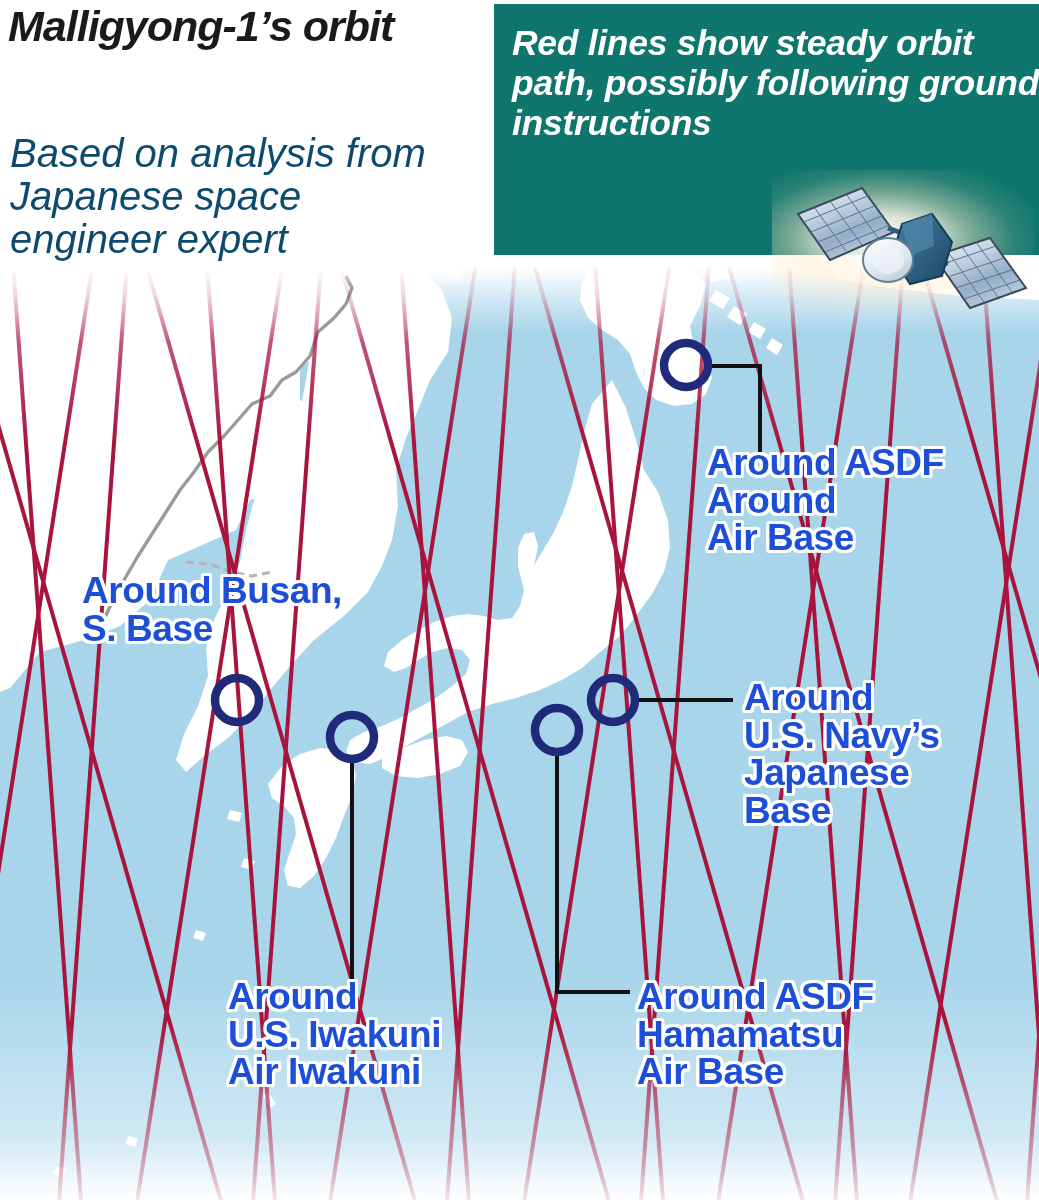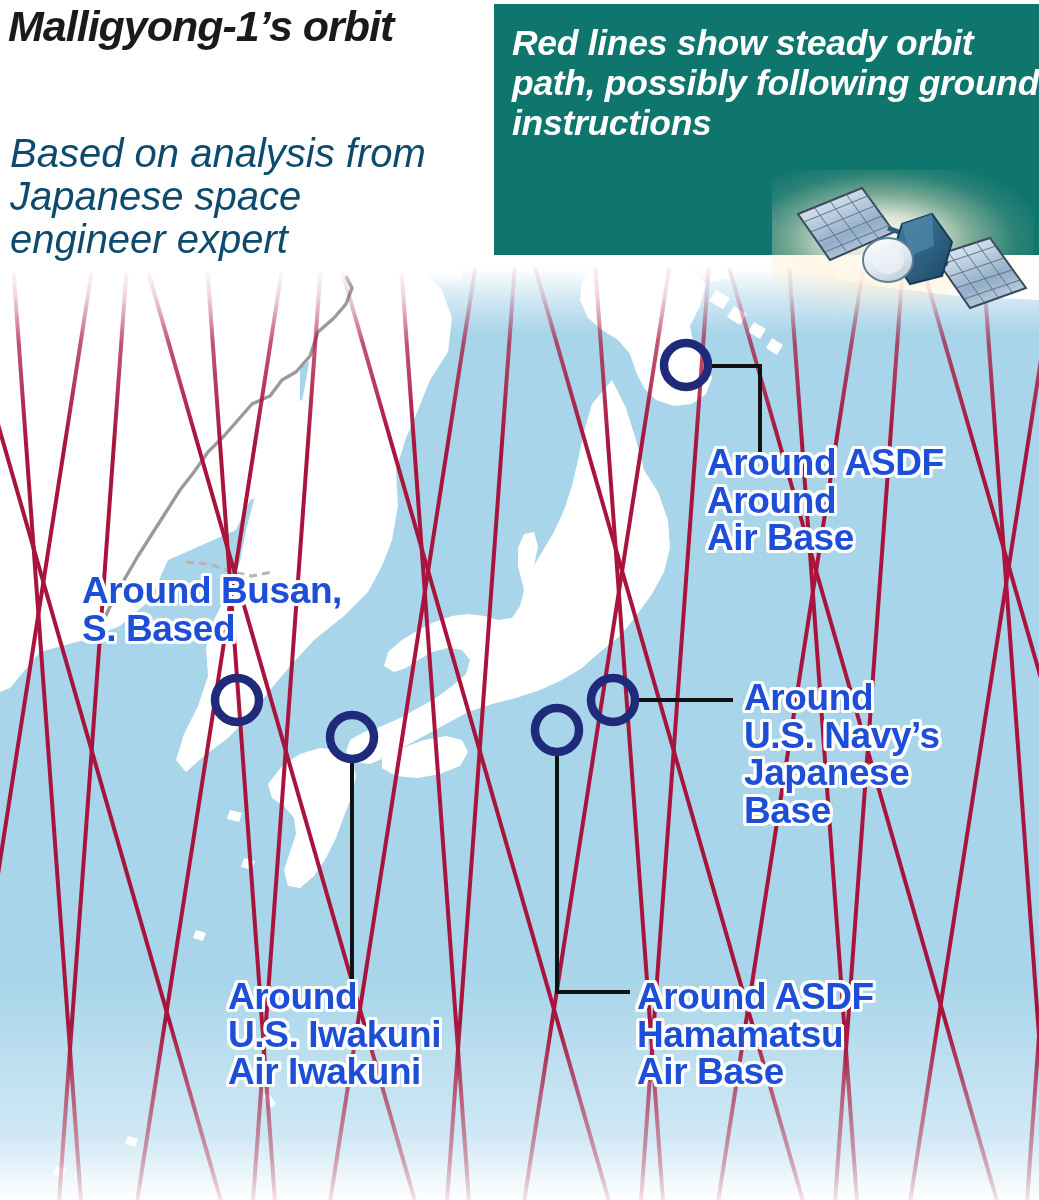--- a/index.html
+++ b/index.html
@@ -207,21 +207,21 @@
   </svg>
 
   <div class="maplabel" id="lbl-chitose">
     <span>Around ASDF</span>
     <span>Around</span>
     <span>Air Base</span>
   </div>
 
   <div class="maplabel" id="lbl-busan">
     <span>Around Busan,</span>
-    <span>S. Based</span>
+    <span>S. Base</span>
   </div>
 
   <div class="maplabel" id="lbl-yokosuka">
     <span>Around</span>
     <span>U.S. Navy’s</span>
     <span>Japanese</span>
     <span>Base</span>
   </div>
 
   <div class="maplabel" id="lbl-iwakuni">

